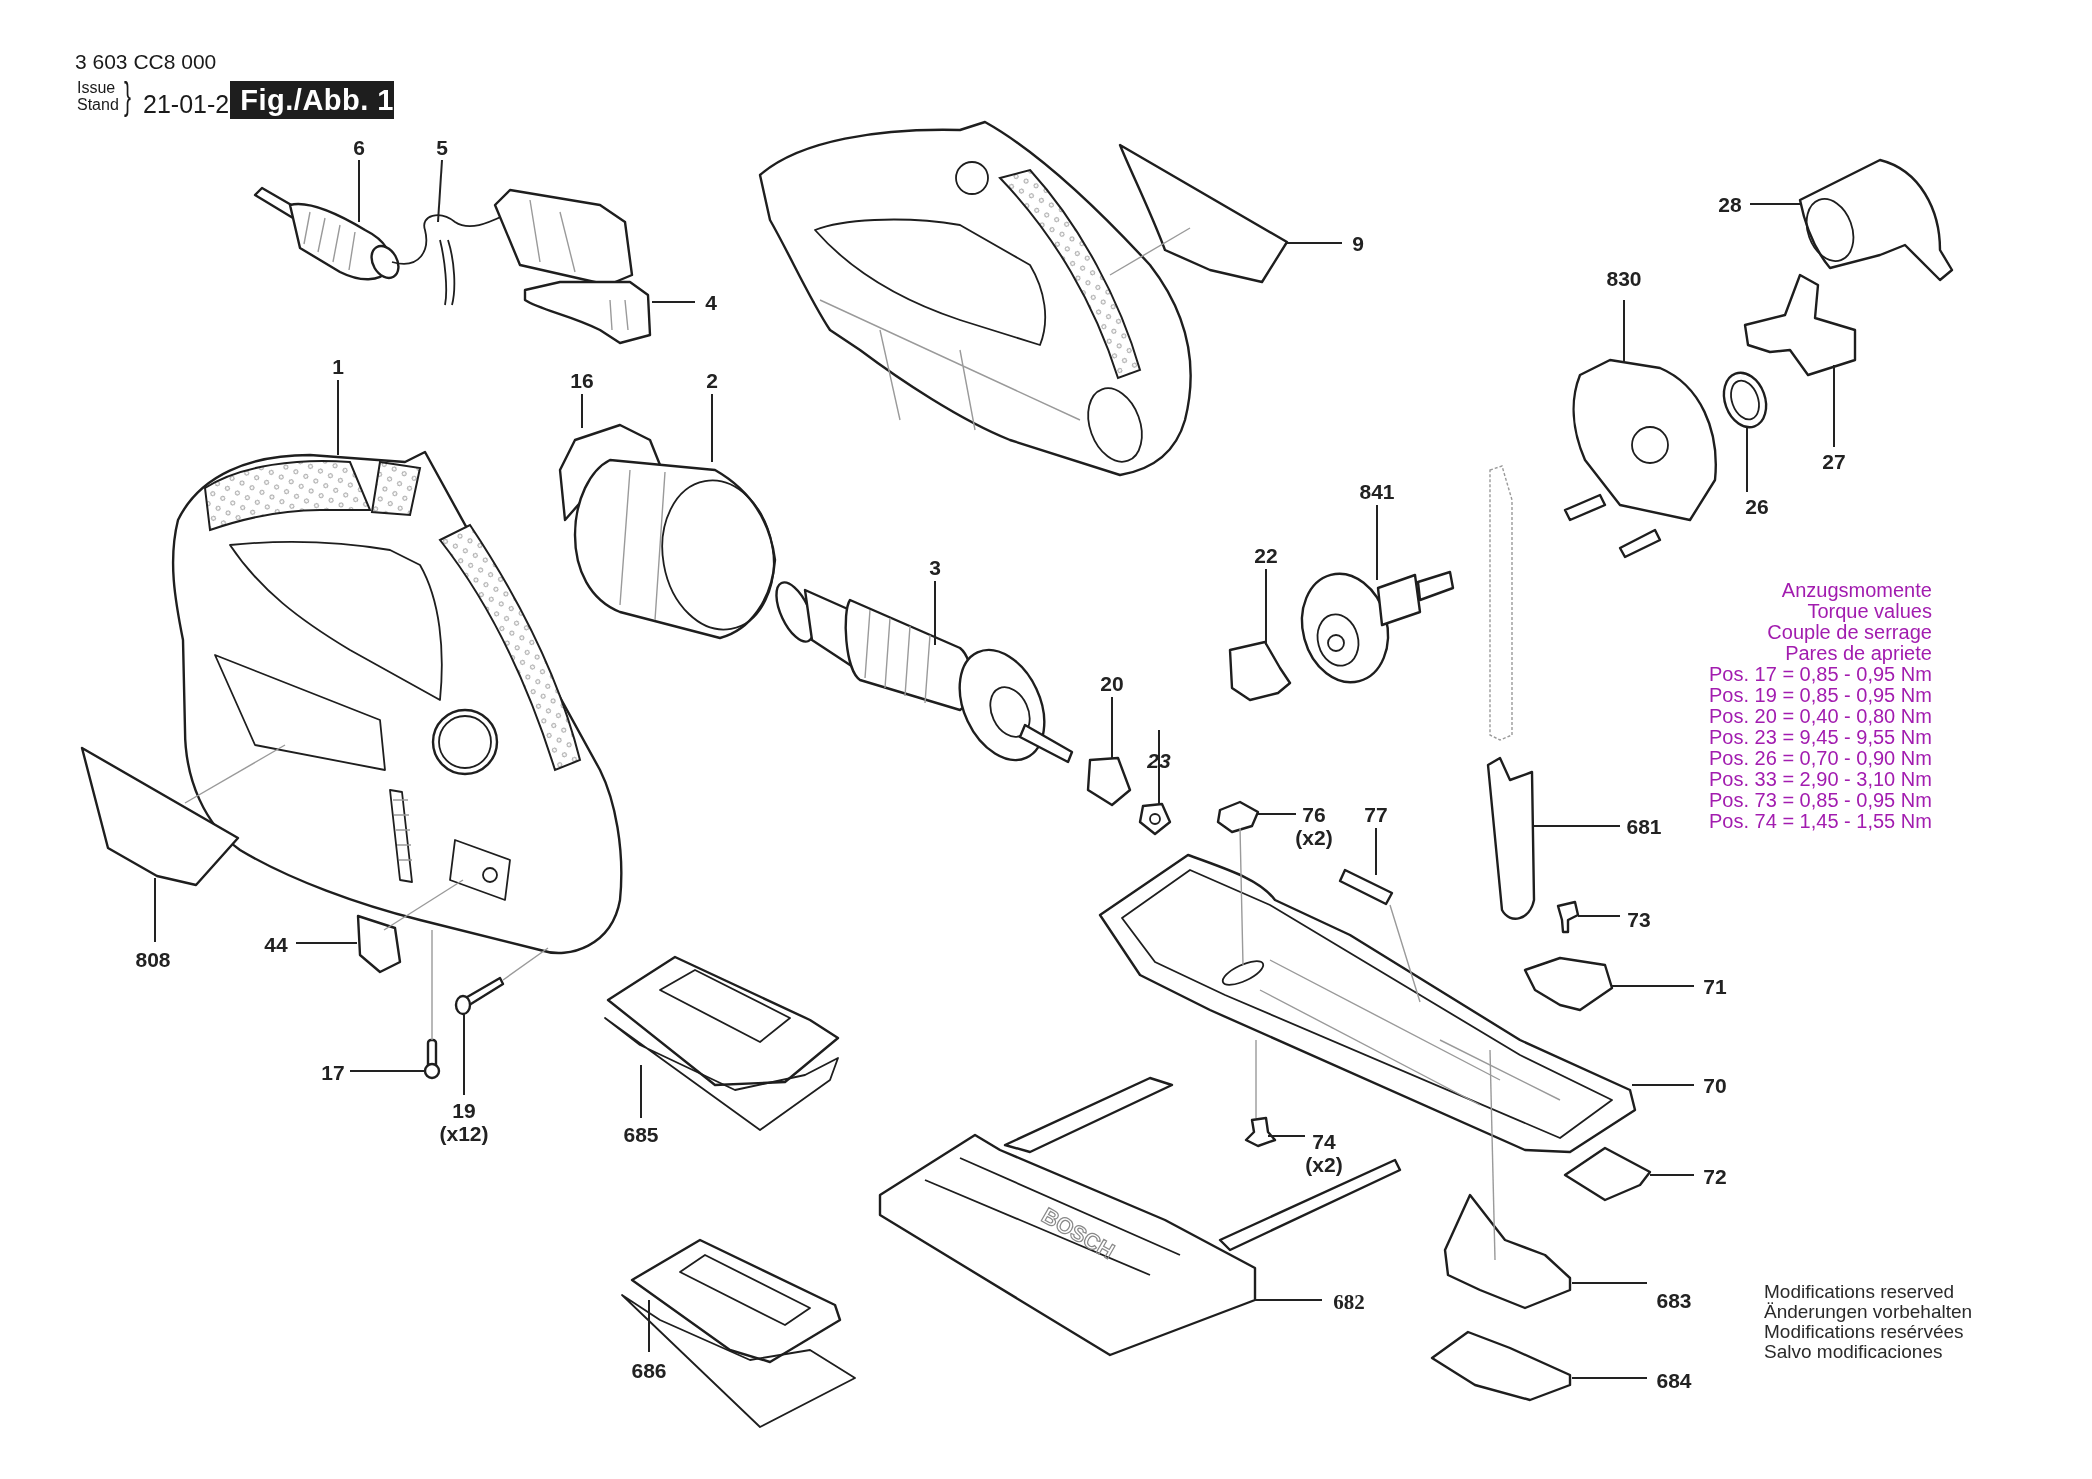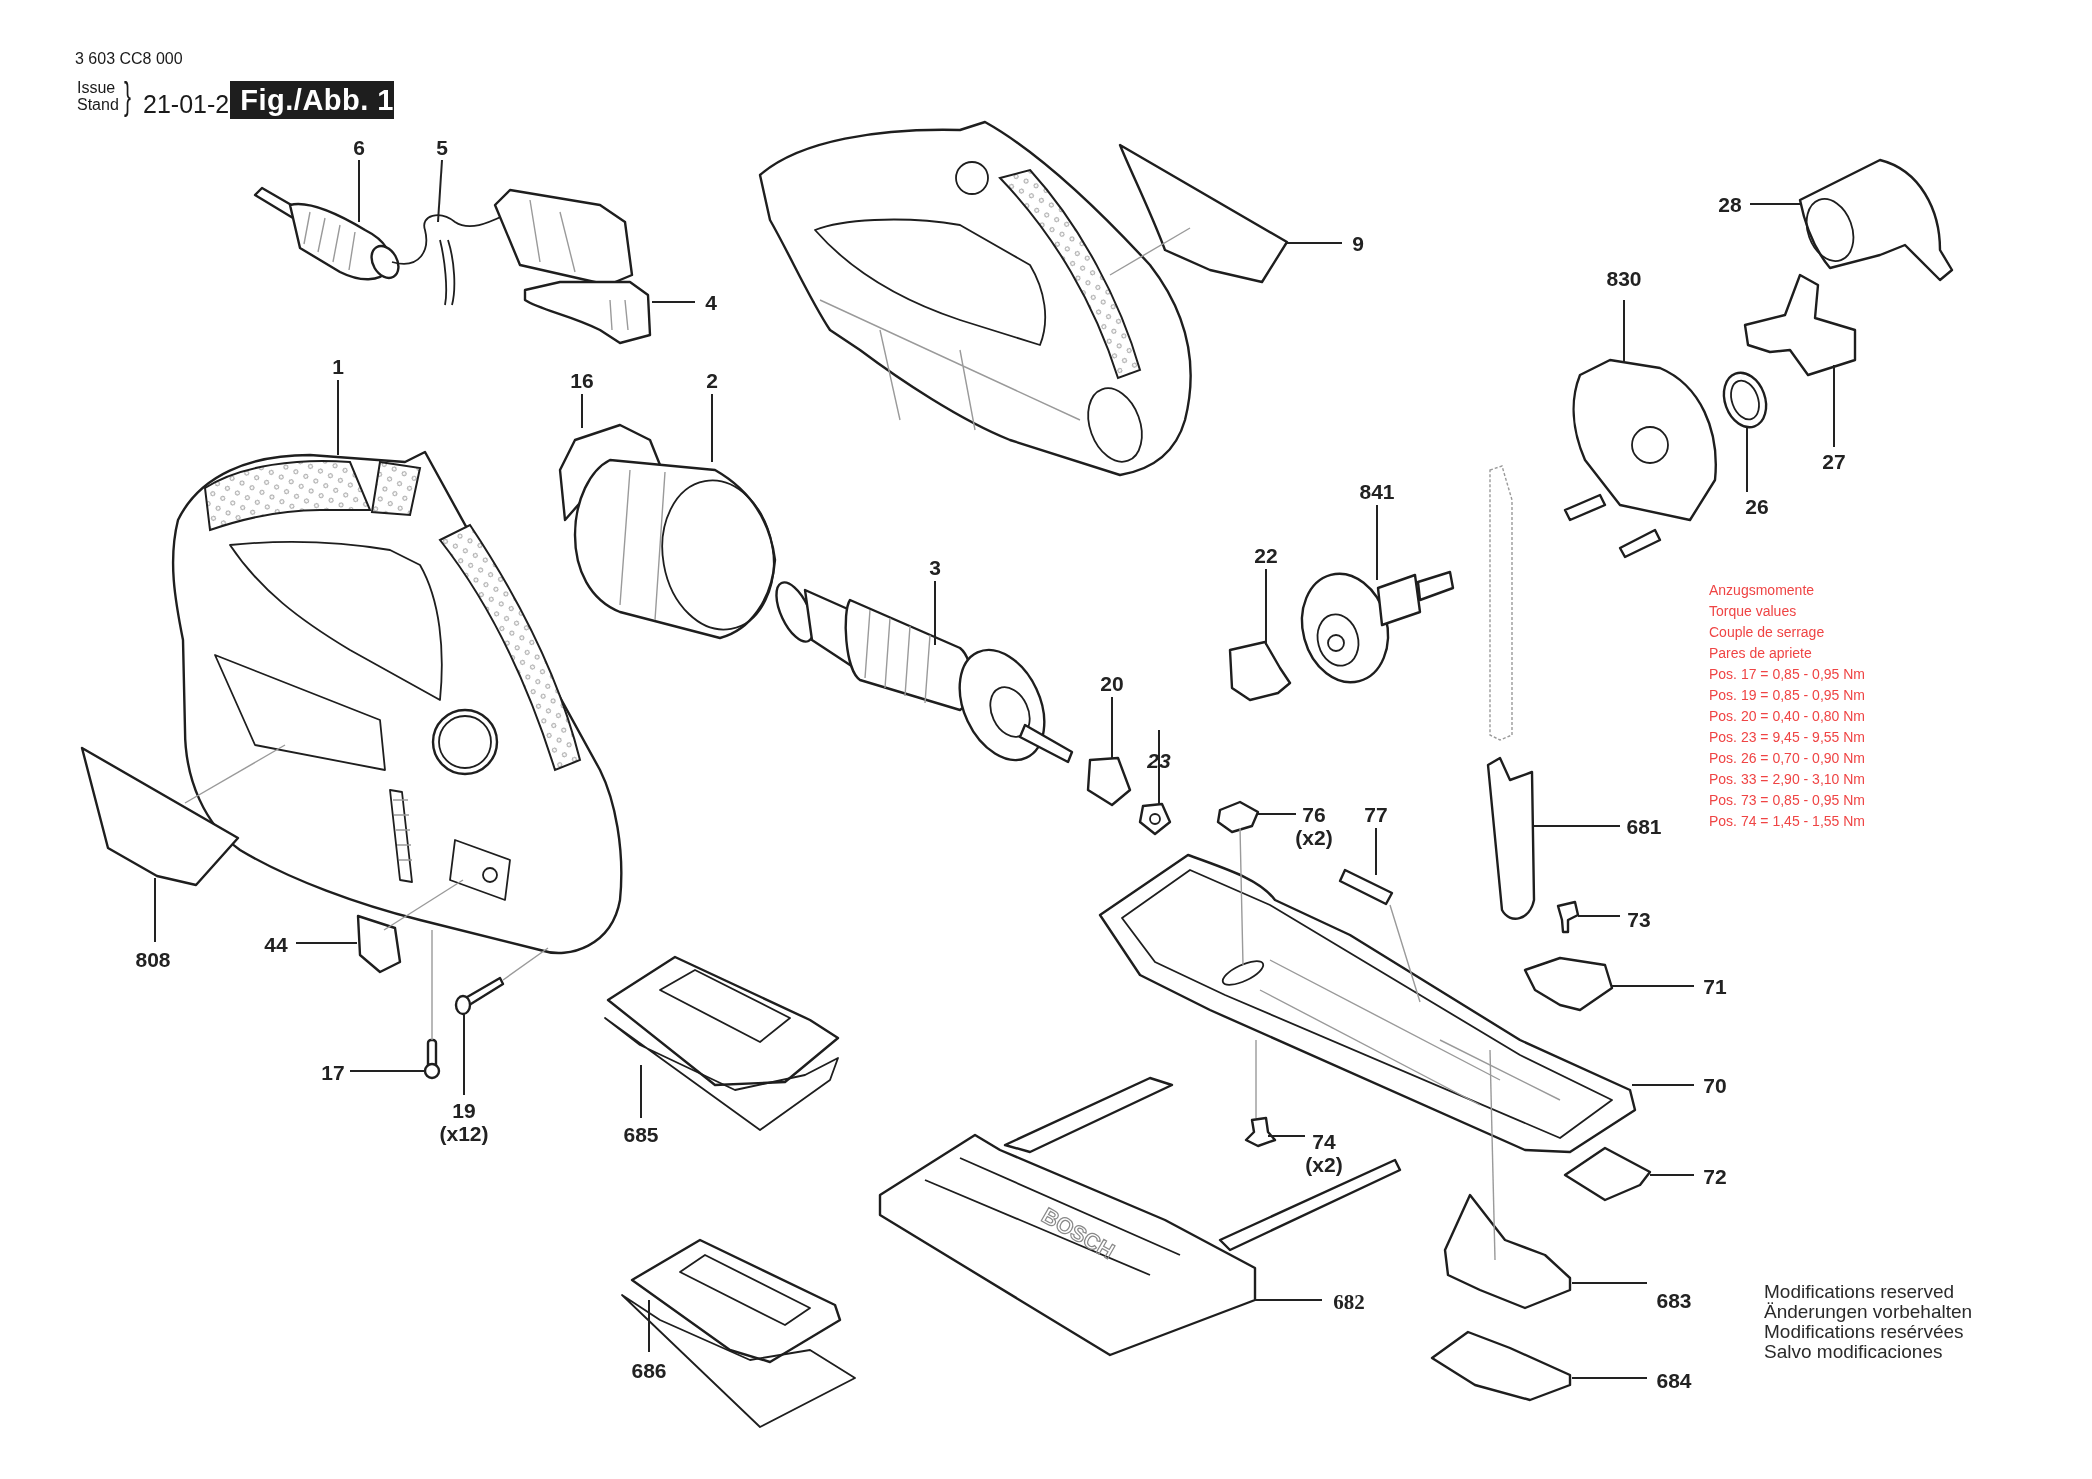--- a/index.html
+++ b/index.html
@@ -1,24 +1,24 @@
 <!DOCTYPE html>
 <html><head>
 <meta charset="utf-8">
 <style>
   html, body { margin:0; padding:0; background:#ffffff; }
   body { width:2092px; height:1479px; position:relative; overflow:hidden; font-family:"Liberation Sans", sans-serif; color:#1a1a1a; }
   #stage { position:absolute; left:0; top:0; width:2092px; height:1479px; }
-  .hdr-code { position:absolute; left:75px; top:50px; font-size:16px; letter-spacing:0px; }
+  .hdr-code { position:absolute; left:75px; top:50px; font-size:21px; letter-spacing:0px; }
   .hdr-issue { position:absolute; left:77px; top:79px; font-size:16px; line-height:17px; }
   .hdr-brace { position:absolute; left:124px; top:77px; font-size:38px; line-height:38px; font-weight:300; transform:scaleX(0.55); transform-origin:left top; }
   .hdr-date { position:absolute; left:143px; top:90px; font-size:25px; }
   .fig-box { position:absolute; left:230px; top:81px; width:164px; height:38px; background:#1e1e1e; color:#ffffff; font-size:29px; font-weight:bold; line-height:38px; text-align:right; letter-spacing:0.5px; }
   .label { position:absolute; font-size:21px; font-weight:bold; color:#222; transform:translate(-50%,-50%); white-space:nowrap; text-align:center; line-height:23px; }
-  .torque { position:absolute; left:1709px; top:580px; font-size:14px; line-height:21px; color:#ef4444; }
+  .torque { position:absolute; left:1709px; top:580px; font-size:20px; line-height:21px; color:#a21caf;text-align:right; }
   .mods { position:absolute; left:1764px; top:1282px; font-size:19px; line-height:20px; color:#2a2a2a; }
   svg.drawing { position:absolute; left:0; top:0; }
   svg .o { fill:#fff; stroke:#1e1e1e; stroke-width:2.4; stroke-linejoin:round; }
   svg .oi { fill:none; stroke:#1e1e1e; stroke-width:1.8; stroke-linejoin:round; }
   svg .g { fill:none; stroke:#9a9a9a; stroke-width:1.4; }
   svg .ld { fill:none; stroke:#222; stroke-width:2; }
   svg .dots { fill:url(#dotpat); stroke:#1e1e1e; stroke-width:2; }
 </style>
 </head>
 <body>

